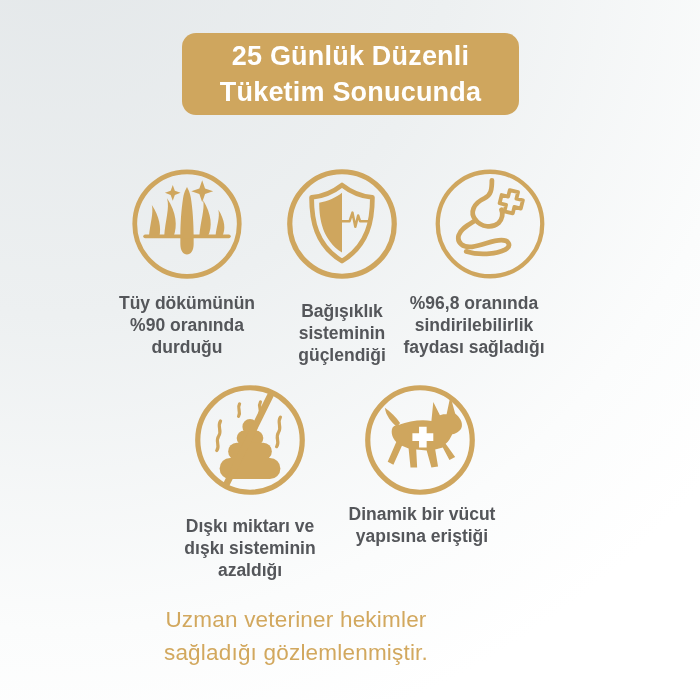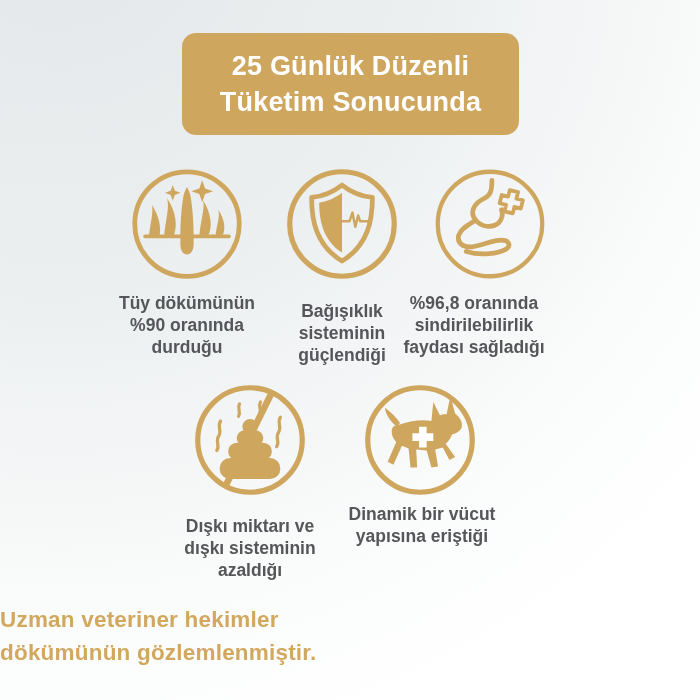--- a/index.html
+++ b/index.html
@@ -13,38 +13,38 @@
   body{
     font-family:"Liberation Sans","DejaVu Sans",sans-serif;
     background:#fff;
     display:flex;align-items:flex-start;justify-content:flex-start;
   }
   .canvas{
     position:relative;width:700px;height:700px;overflow:hidden;
     background:radial-gradient(150% 150% at 8% -12%, #e3e7e9 0%, #edf0f1 38%, #fbfcfc 68%, #ffffff 82%);
   }
   .header-banner{
-    position:absolute;left:182px;top:33px;width:337px;height:102px;
+    position:absolute;left:182px;top:33px;width:337px;height:82px;
     background:var(--gold);border-radius:14px;
     display:flex;flex-direction:column;align-items:center;justify-content:center;
     color:var(--header-text);font-weight:700;font-size:27px;line-height:36px;
     text-align:center;letter-spacing:.2px;
   }
   .icon-circle{
     position:absolute;width:114px;height:114px;color:var(--gold);
   }
   .icon-circle svg{width:100%;height:100%;display:block;}
   .caption{
     position:absolute;width:196px;text-align:center;
     color:var(--text-dark);font-weight:700;font-size:17.5px;line-height:22px;
   }
   .caption span{display:block;}
   .footer{
-    position:absolute;left:0;top:603px;width:592px;
-    color:var(--footer-gold);font-weight:700;font-size:22.5px;line-height:33px;
+    position:absolute;left:0;top:603px;width:592px;text-align:center;
+    color:var(--footer-gold);font-weight:400;font-size:22.5px;line-height:33px;
     letter-spacing:.2px;
   }
   .footer span{display:block;}
   
   #i1{left:130px;top:167px;} #i2{left:285px;top:167px;} #i3{left:433px;top:167px;}
   #i4{left:193px;top:383px;} #i5{left:363px;top:383px;}
   
   #c1{left:89px;top:292px;} #c2{left:244px;top:300px;} #c3{left:376px;top:292px;}
   #c4{left:152px;top:503px;margin-top:12px;} #c5{left:324px;top:503px;}
 </style>
@@ -162,16 +162,16 @@
     <span>dışkı sisteminin</span>
     <span>azaldığı</span>
   </div>
   <div class="caption" id="c5">
     <span>Dinamik bir vücut</span>
     <span>yapısına eriştiği</span>
   </div>
 
   <div class="footer">
     <span>Uzman veteriner hekimler</span>
-    <span>dökümünün gözlemlenmiştir.</span>
+    <span>sağladığı gözlemlenmiştir.</span>
   </div>
 
 </div>
 
 </body></html>

